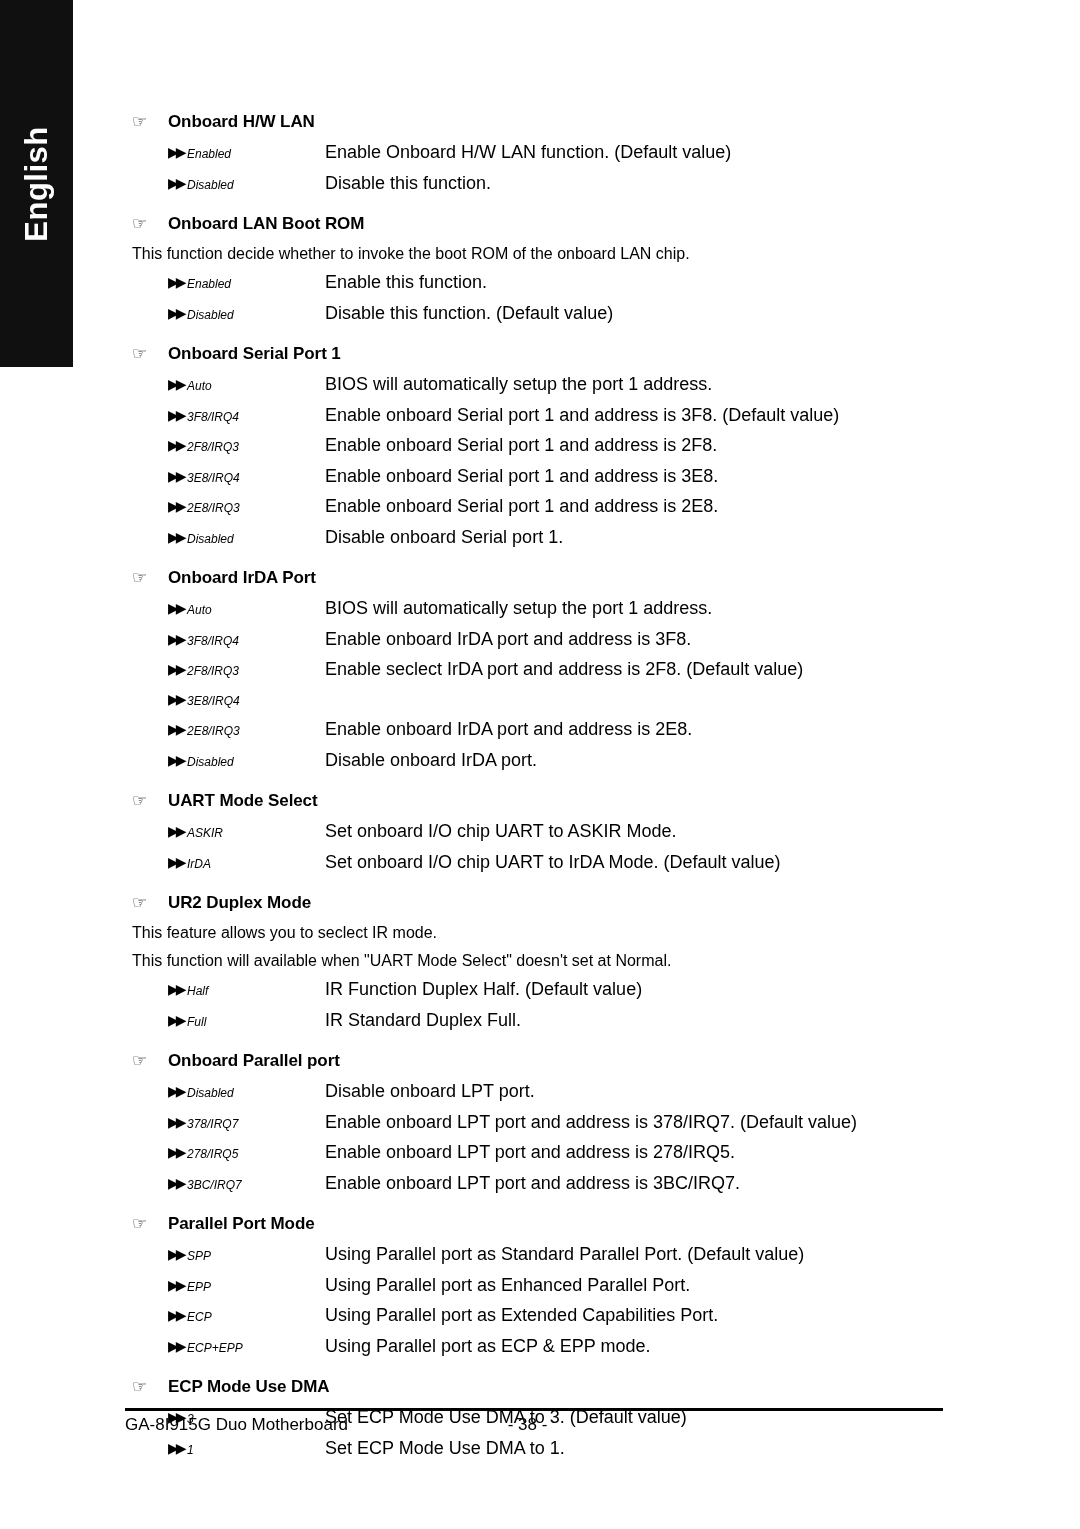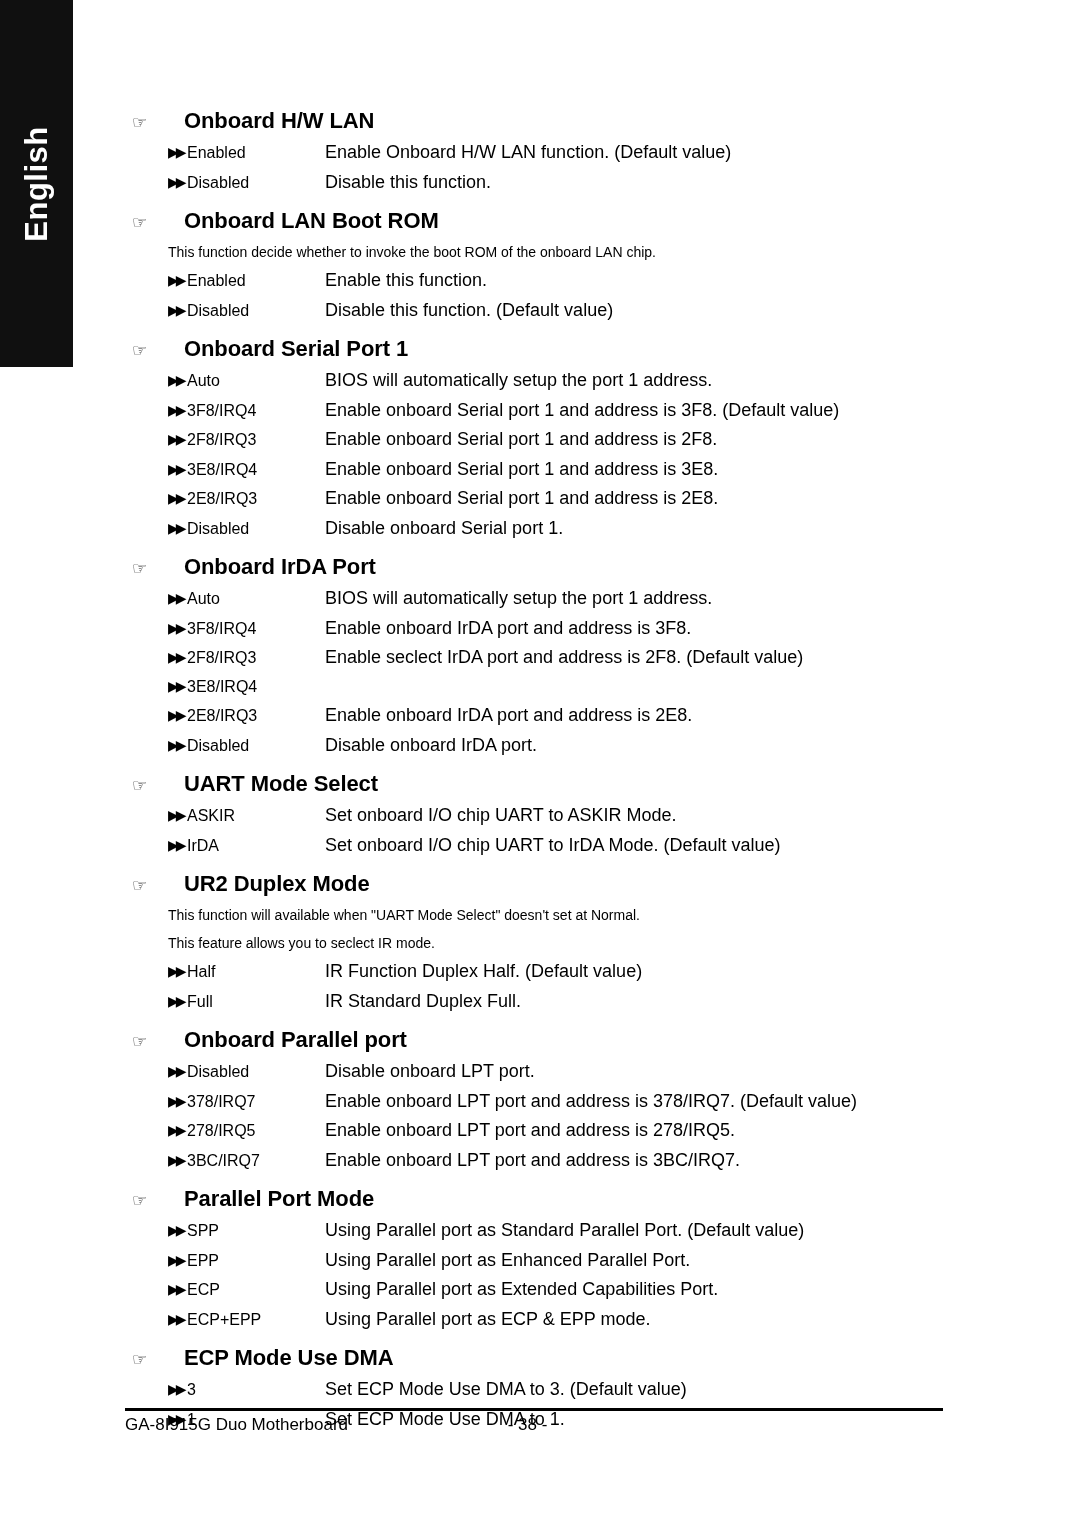--- a/index.html
+++ b/index.html
@@ -69,32 +69,30 @@
   }
   .hand-icon {
     width: 36px;
     flex: 0 0 36px;
     font-size: 17px;
     line-height: 26px;
     color: #222;
     font-family: "DejaVu Sans", sans-serif;
   }
   .sec-title {
-    font-size: 22px;
+    font-size: 17px;
     font-weight: bold;
     line-height: 26px;
     letter-spacing: -0.1px;
     white-space: nowrap;
-    margin-left: 16px;
   }
 
   
   .sec-note {
-    margin-left: 36px;
-    font-size: 14px;
+    font-size: 16px;
     line-height: 28px;
     white-space: nowrap;
   }
 
   
   .opt-row {
     display: flex;
     align-items: baseline;
     margin-left: 36px;
     line-height: 28.5px;
@@ -102,22 +100,23 @@
   .opt-bullet {
     flex: 0 0 19px;
     font-size: 14px;
     letter-spacing: -3px;
     font-family: "DejaVu Sans", sans-serif;
     position: relative;
     top: -1px;
   }
   .opt-label {
     flex: 0 0 138px;
-    font-size: 16px;
-    white-space: nowrap;
+    font-size: 12px;
+    white-space: nowrap;
+    font-style: italic;
   }
   .opt-desc {
     font-size: 18px;
     white-space: nowrap;
   }
 
   
   .gap-sm { height: 5px; }
 
   
@@ -288,22 +287,22 @@
           <span class="opt-label">IrDA</span>
           <span class="opt-desc">Set onboard I/O chip UART to IrDA Mode. (Default value)</span>
         </div>
         <div class="gap-sm"></div>
       </div>
       <div class="section">
         <div class="sec-head">
           <span class="hand-icon">☞</span>
           <span class="sec-title">UR2 Duplex Mode</span>
         </div>
+        <div class="sec-note">This feature allows you to seclect IR mode.</div>
         <div class="sec-note">This function will available when "UART Mode Select" doesn't set at Normal.</div>
-        <div class="sec-note">This feature allows you to seclect IR mode.</div>
         <div class="opt-row">
           <span class="opt-bullet">▶▶</span>
           <span class="opt-label">Half</span>
           <span class="opt-desc">IR Function Duplex Half. (Default value)</span>
         </div>
         <div class="opt-row">
           <span class="opt-bullet">▶▶</span>
           <span class="opt-label">Full</span>
           <span class="opt-desc">IR Standard Duplex Full.</span>
         </div>

